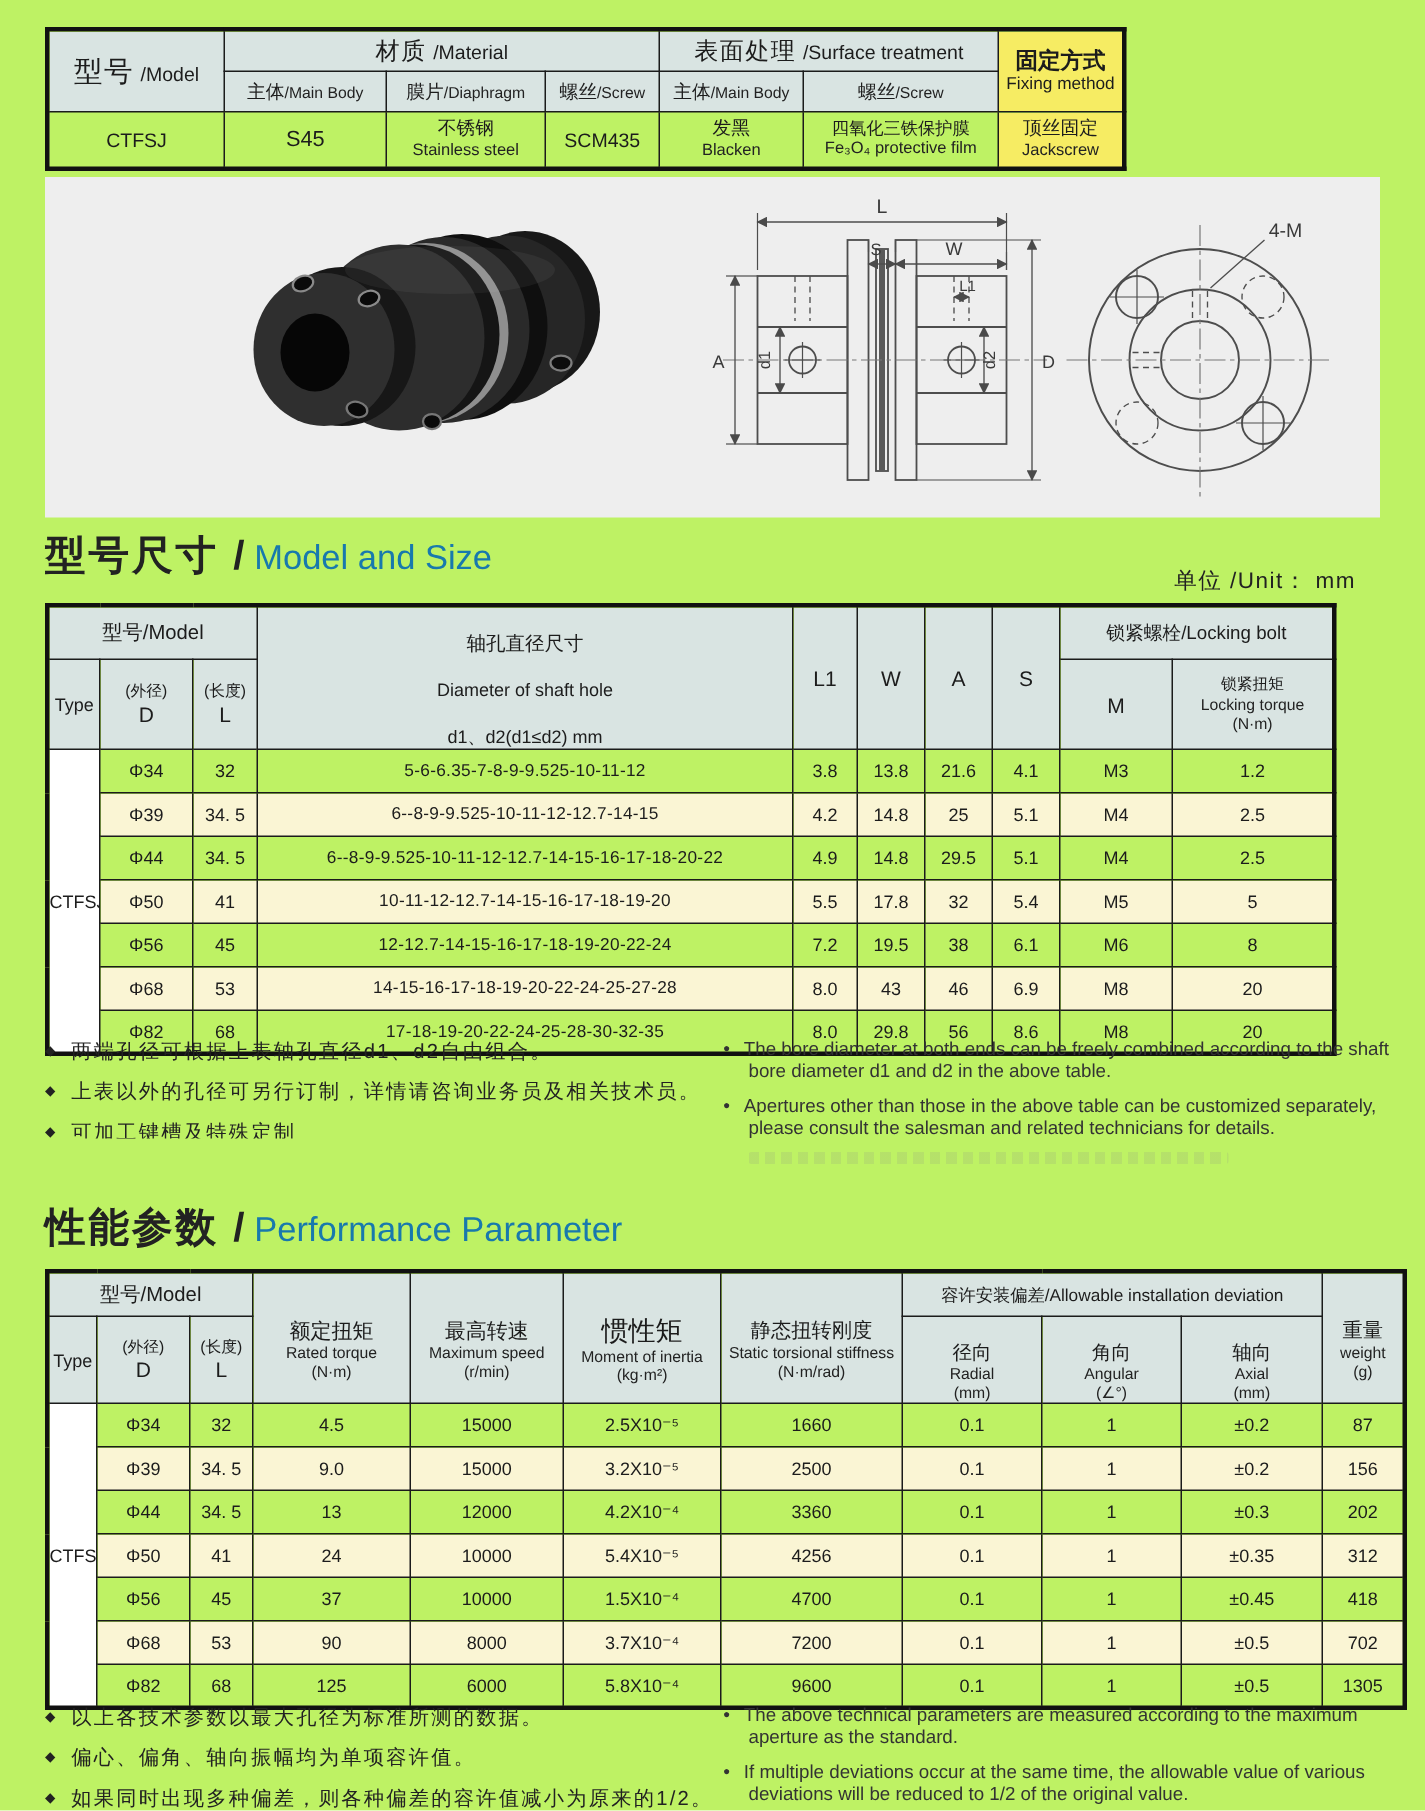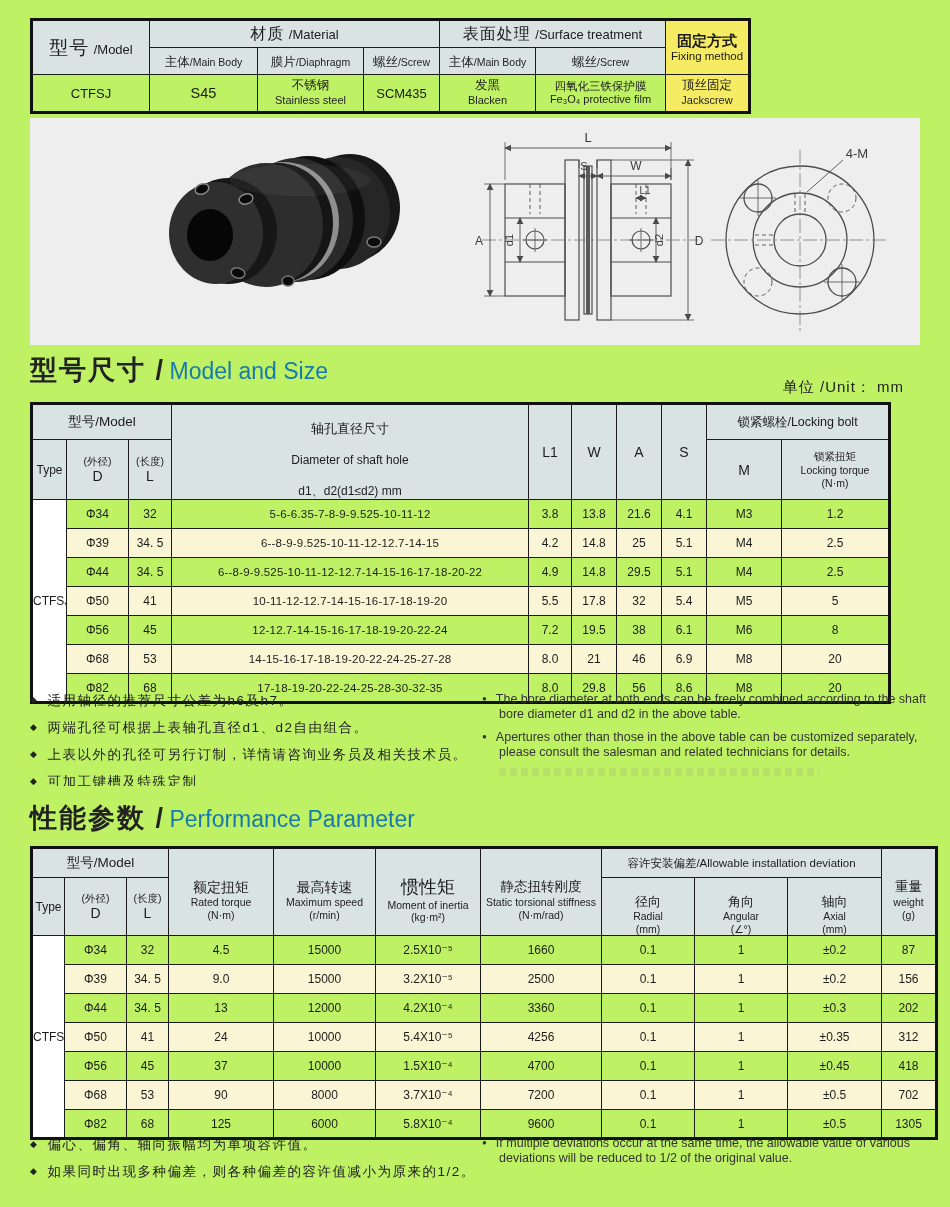--- a/index.html
+++ b/index.html
@@ -344,21 +344,21 @@
           <td class="num">38</td>
           <td class="num">6.1</td>
           <td class="num">M6</td>
           <td class="num">8</td>
     </tr>
     <tr class="y" style="height:29px;">
       <td class="num">Φ68</td>
           <td class="num">53</td>
       <td class="bore">14-15-16-17-18-19-20-22-24-25-27-28</td>
       <td class="num">8.0</td>
-          <td class="num">21</td>
+          <td class="num">43</td>
           <td class="num">46</td>
           <td class="num">6.9</td>
           <td class="num">M8</td>
           <td class="num">20</td>
     </tr>
     <tr style="height:29px;">
       <td class="num">Φ82</td>
           <td class="num">68</td>
       <td class="bore">17-18-19-20-22-24-25-28-30-32-35</td>
       <td class="num">8.0</td>
@@ -366,21 +366,20 @@
           <td class="num">56</td>
           <td class="num">8.6</td>
           <td class="num">M8</td>
           <td class="num">20</td>
     </tr>
   </tbody>
     </table>
 
   <div class="notes" style="left:30px;top:692px;width:912px;">
     <ul class="nzh">
-      <li>适用轴径的推荐尺寸公差为h6及h7。</li>
       <li>两端孔径可根据上表轴孔直径d1、d2自由组合。</li>
       <li>上表以外的孔径可另行订制，详情请咨询业务员及相关技术员。</li>
       <div class="cut">
           <li>可加工键槽及特殊定制</li>
         </div>
     </ul>
     <ul class="nen">
       <li>The bore diameter at both ends can be freely combined according to the shaft bore diameter d1 and d2 in the above table.</li>
       <li>Apertures other than those in the above table can be customized separately, please consult the salesman and related technicians for details.</li>
       <div class="faded-bar"></div>
@@ -545,21 +544,23 @@
           <td class="num">0.1</td>
           <td class="num">1</td>
           <td class="num">±0.5</td>
           <td class="num">1305</td>
     </tr>
   </tbody>
     </table>
 
   <div class="notes" style="left:30px;top:1136px;width:912px;">
     <ul class="nzh">
+      <li>以上各技术参数以最大孔径为标准所测的数据。</li>
       <li>偏心、偏角、轴向振幅均为单项容许值。</li>
       <li>如果同时出现多种偏差，则各种偏差的容许值减小为原来的1/2。</li>
     </ul>
     <ul class="nen">
+      <li>The above technical parameters are measured according to the maximum aperture as the standard.</li>
       <li>If multiple deviations occur at the same time, the allowable value of various deviations will be reduced to 1/2 of the original value.</li>
     </ul>
   </div>
 
 </div>
 
 </body></html>

